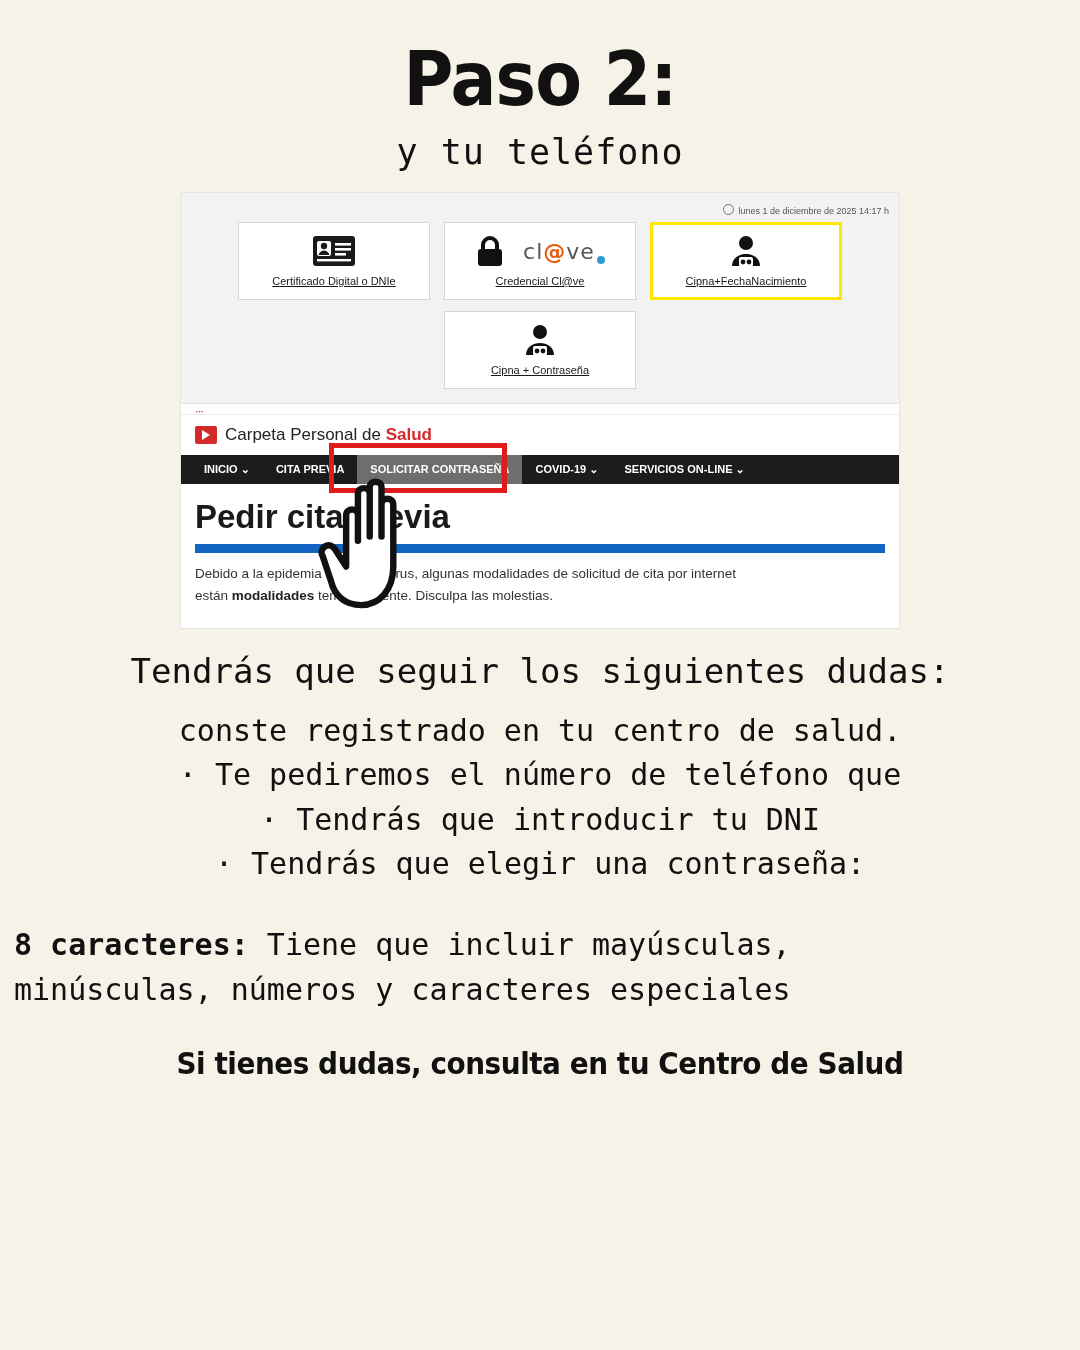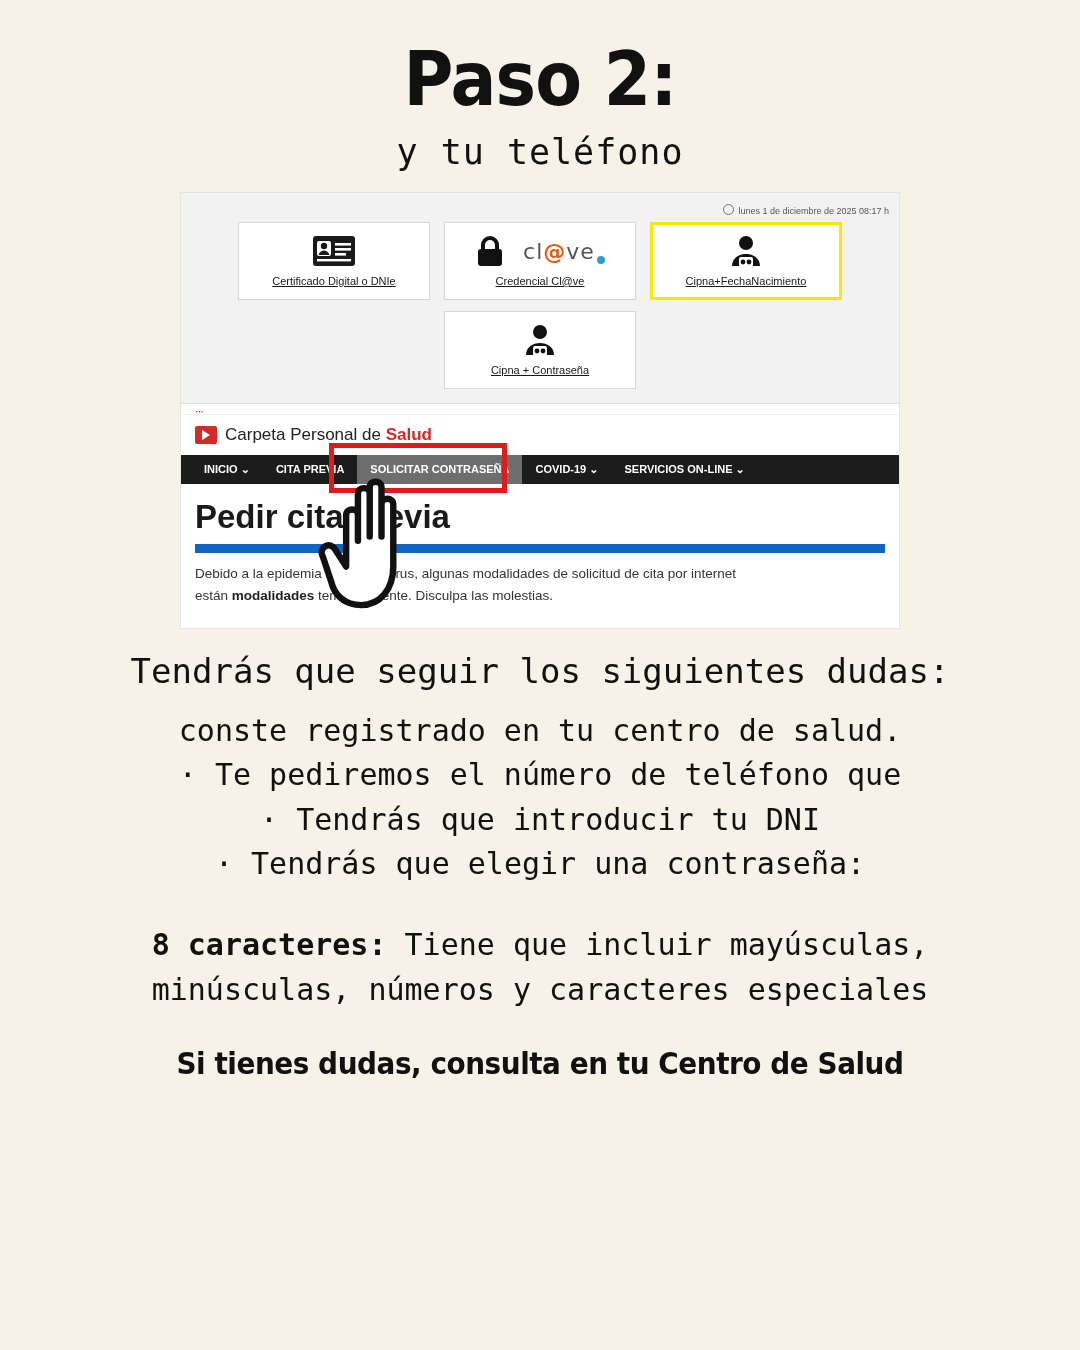--- a/index.html
+++ b/index.html
@@ -236,21 +236,21 @@
   }
   .bullets {
     text-align: center;
     font-family: "DejaVu Sans Mono", monospace;
     font-size: 30px;
     color: #111;
     line-height: 1.47;
     margin: 18px 16px 0 16px;
   }
   .rule-note {
-    text-align: center;
+    text-align: left;
     font-family: "DejaVu Sans Mono", monospace;
     font-size: 30px;
     color: #111;
     line-height: 1.5;
     margin: 36px 14px 0 14px;
   }
   .rule-note b { font-weight: 700; }
   .footer {
     text-align: center;
     font-family: "DejaVu Sans", sans-serif;
@@ -268,21 +268,21 @@
 <div class="title">Paso 2:</div>
 
 <div class="subtitle">
   <div>y tu teléfono</div>
 </div>
 
 <div class="shot">
 
   <div class="shot-top">
     <div class="datebar">
-      <span class="clock"></span><span>lunes 1 de diciembre de 2025 08:17 h</span>
+      <span class="clock"></span><span>lunes 1 de diciembre de 2025 14:17 h</span>
     </div>
 
     <div class="cards-row">
 
       <div class="card">
         <div class="icon-box">
           <svg width="44" height="32" viewBox="0 0 44 32">
             <rect x="1" y="1" width="42" height="30" rx="3" fill="#1a1a1a"></rect>
             <rect x="5" y="6" width="14" height="15" rx="2" fill="#fff"></rect>
             <circle cx="12" cy="11" r="3.2" fill="#1a1a1a"></circle>

